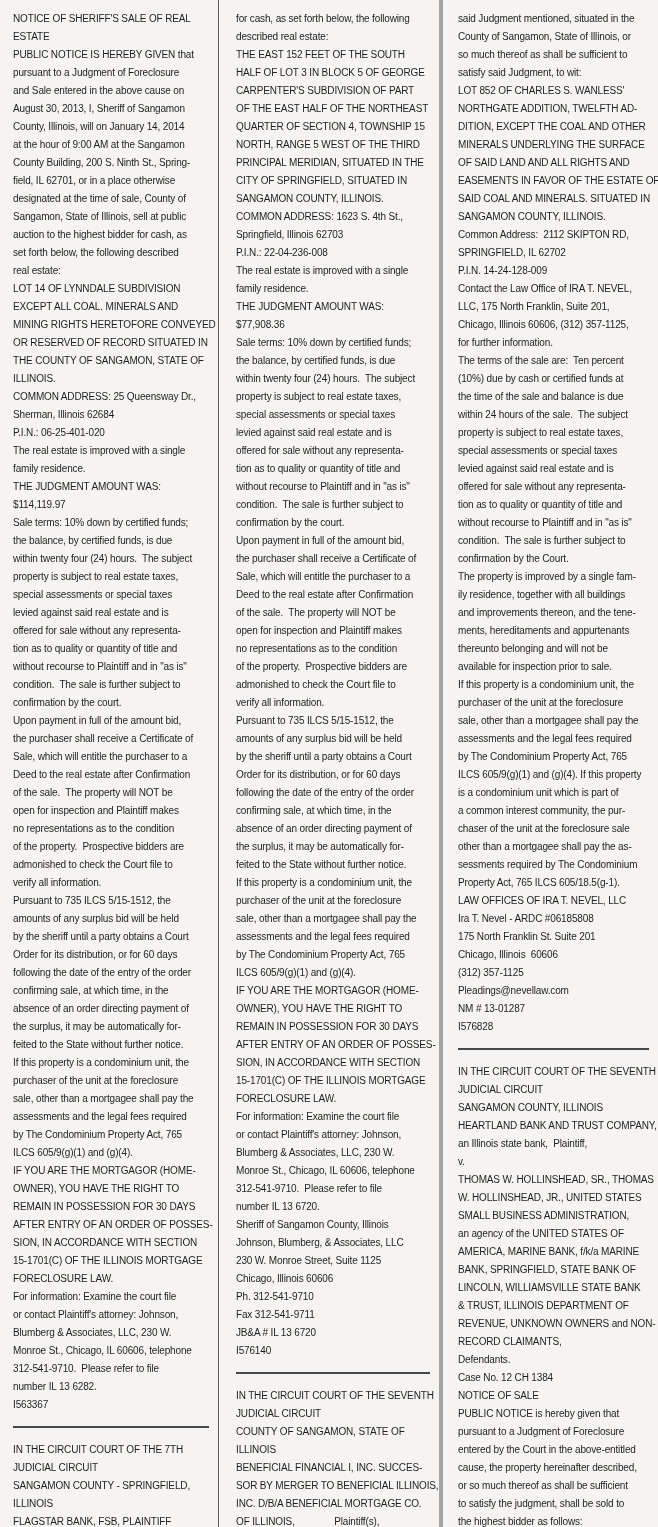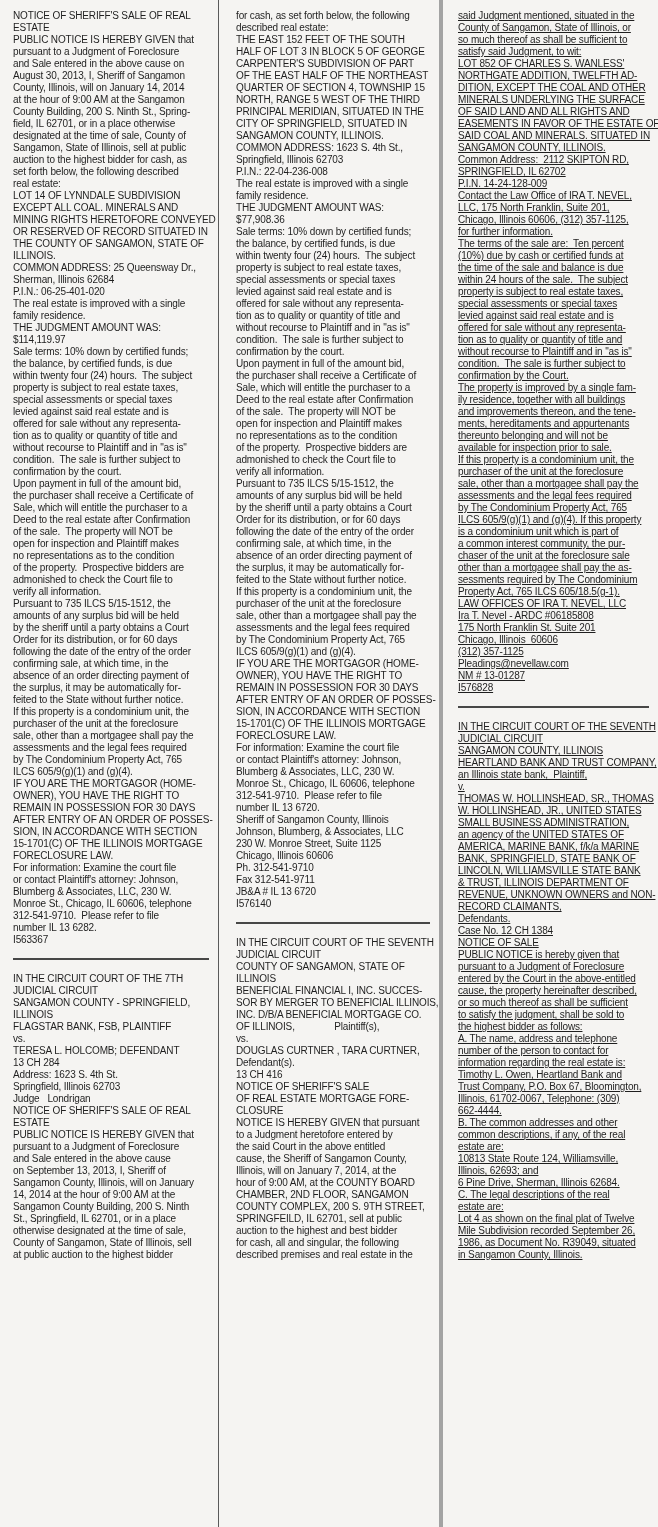--- a/index.html
+++ b/index.html
@@ -10,33 +10,33 @@
     height: 1527px;
     overflow: hidden;
   }
   .page {
     display: flex;
     width: 658px;
     height: 1527px;
     box-sizing: border-box;
     font-family: "Liberation Sans", sans-serif;
     font-size: 10px;
-    line-height: 12px;
+    line-height: 18px;
     letter-spacing: -0.15px;
     color: #1f1f1f;
   }
   .col {
     box-sizing: border-box;
     height: 1527px;
     padding: 10px 5px 0 13px;
     overflow: hidden;
   }
   .col-1 { width: 219px; border-right: 1px solid #5a5a5a; }
   .col-2 { width: 224px; border-right: 4px solid #a3a3a3; padding-left: 17px; }
-  .col-3 { width: 215px; padding-left: 15px; text-decoration: underline; }
+  .col-3 { width: 215px; padding-left: 15px; }
   .notice {
     white-space: pre;
   }
   hr.rule {
     border: 0;
     border-top: 2px solid #474747;
     margin: 12px 4px 13px 0;
   }
 </style>
 </head>

